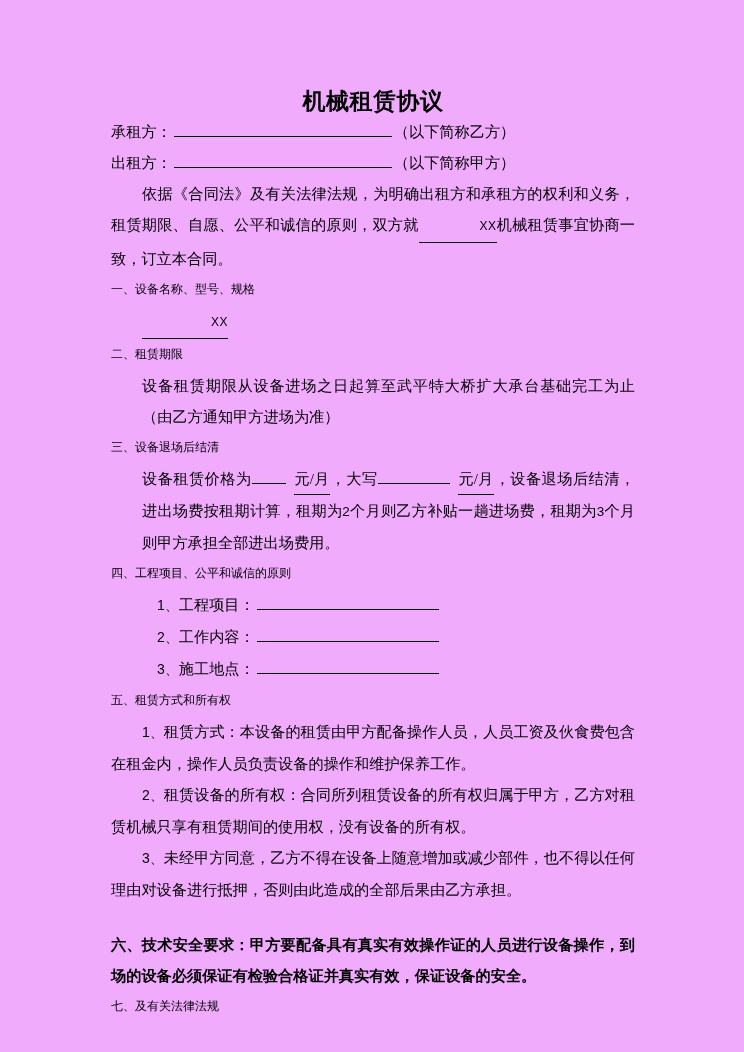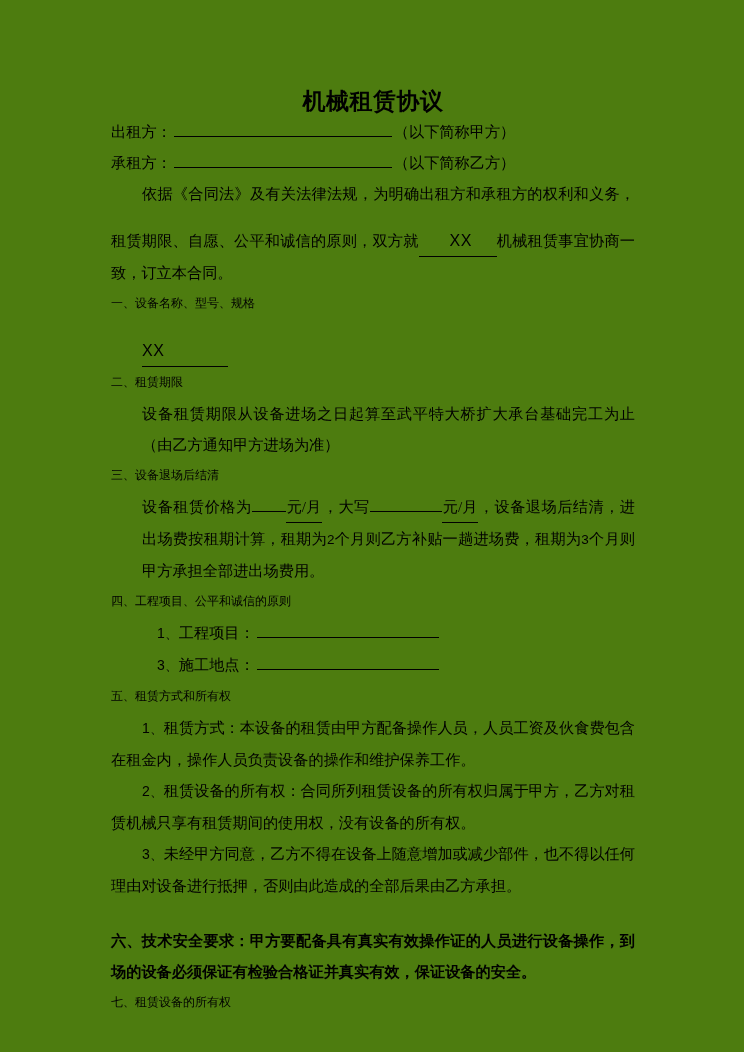--- a/index.html
+++ b/index.html
@@ -8,21 +8,21 @@
     background: #ffffff;
   }
   body {
     font-family: "Liberation Serif", "DejaVu Serif", serif;
     color: #000000;
   }
   .page {
     position: relative;
     width: 744px;
     height: 1052px;
-    background: #4d7c0f;
+    background: #f0abfc;
     overflow: hidden;
     box-sizing: border-box;
   }
   .content {
     position: absolute;
     left: 111px;
     top: 0;
     width: 524px;
   }
 
@@ -68,80 +68,80 @@
     border-bottom: 1.4px solid #000;
     vertical-align: baseline;
     height: 15px;
     margin: 0 2px;
   }
   .blank-long { width: 218px; }
   .blank-mid  { width: 182px; }
   .blank-xx {
     display: inline-block;
     border-bottom: 1.2px solid #000;
-    text-align: left;
+    text-align: right;
     vertical-align: baseline;
     font-family: "Liberation Sans", "DejaVu Sans", sans-serif;
-    font-size: 16px;
+    font-size: 12px;
     letter-spacing: 0.5px;
-    margin-top: 16px;
   }
   .xx-inline { width: 78px; }
   .xx-block  { width: 86px; }
   .u-seg {
     border-bottom: 1.2px solid #000;
     display: inline-block;
     vertical-align: baseline;
   }
   .u-blank-sm { width: 34px; }
   .u-blank-md { width: 72px; }
-  .u-unit { padding: 0 1px; }
+  .u-unit { padding: 0 1px; margin-left: 8px; }
 
   .num-latin {
     font-family: "Liberation Sans", "DejaVu Sans", sans-serif;
     font-size: 13.5px;
   }
   .listnum {
     font-family: "Liberation Sans", "DejaVu Sans", sans-serif;
     font-size: 14px;
   }
 </style>
 </head>
 <body>
 
 <div class="page">
   <div class="content">
 
     <h1 class="doc-title">机械租赁协议</h1>
 
     <div class="party-row">
-      <span>出租方：</span><span class="blank-line blank-long"></span><span>（以下简称甲方）</span>
+      <span>承租方：</span><span class="blank-line blank-long"></span><span>（以下简称乙方）</span>
     </div>
     <div class="party-row">
-      <span>承租方：</span><span class="blank-line blank-long"></span><span>（以下简称乙方）</span>
+      <span>出租方：</span><span class="blank-line blank-long"></span><span>（以下简称甲方）</span>
     </div>
 
     <p class="p indent2"><span>依据《合同法》及有关法律法规，为明确出租方和承租方的权利和义务，租赁期限、自愿、公平和诚信的原则，双方就</span><span class="blank-xx xx-inline">XX</span><span>机械租赁事宜协商一致，订立本合同。</span></p>
 
     <p class="heading-line">一、设备名称、型号、规格</p>
     <p class="p pad1"><span class="blank-xx xx-block">XX</span></p>
 
     <p class="heading-line">二、租赁期限</p>
     <p class="p pad1">设备租赁期限从设备进场之日起算至武平特大桥扩大承台基础完工为止（由乙方通知甲方进场为准）</p>
 
     <p class="heading-line">三、设备退场后结清</p>
     <p class="p pad1"><span>设备租赁价格为</span><span class="u-seg u-blank-sm"></span><span class="u-seg u-unit">元/月</span><span>，大写</span><span class="u-seg u-blank-md"></span><span class="u-seg u-unit">元/月</span><span>，设备退场后结清，进出场费按租期计算，租期为</span><span class="num-latin">2</span><span>个月则乙方补贴一趟进场费，租期为</span><span class="num-latin">3</span><span>个月则甲方承担全部进出场费用。</span></p>
 
     <p class="heading-line">四、工程项目、公平和诚信的原则</p>
     <p class="p pad2"><span class="listnum">1、</span><span>工程项目：</span><span class="blank-line blank-mid"></span></p>
+    <p class="p pad2"><span class="listnum">2、</span><span>工作内容：</span><span class="blank-line blank-mid"></span></p>
     <p class="p pad2"><span class="listnum">3、</span><span>施工地点：</span><span class="blank-line blank-mid"></span></p>
 
     <p class="heading-line">五、租赁方式和所有权</p>
     <p class="p indent2"><span class="listnum">1、</span><span>租赁方式：本设备的租赁由甲方配备操作人员，人员工资及伙食费包含在租金内，操作人员负责设备的操作和维护保养工作。</span></p>
     <p class="p indent2"><span class="listnum">2、</span><span>租赁设备的所有权：合同所列租赁设备的所有权归属于甲方，乙方对租赁机械只享有租赁期间的使用权，没有设备的所有权。</span></p>
     <p class="p indent2"><span class="listnum">3、</span><span>未经甲方同意，乙方不得在设备上随意增加或减少部件，也不得以任何理由对设备进行抵押，否则由此造成的全部后果由乙方承担。</span></p>
 
     <p class="p bold">六、技术安全要求：甲方要配备具有真实有效操作证的人员进行设备操作，到场的设备必须保证有检验合格证并真实有效，保证设备的安全。</p>
 
-    <p class="heading-line">七、租赁设备的所有权</p>
+    <p class="heading-line">七、及有关法律法规</p>
 
   </div>
 </div>
 
 </body></html>

